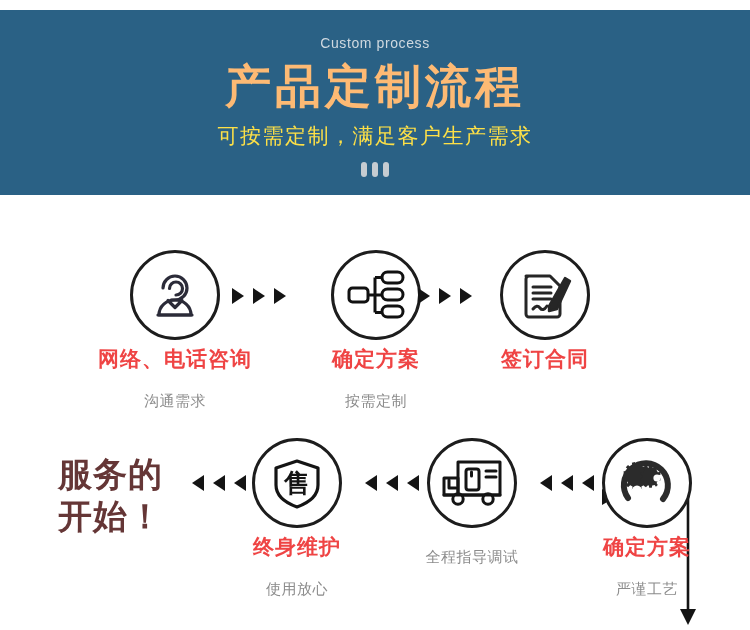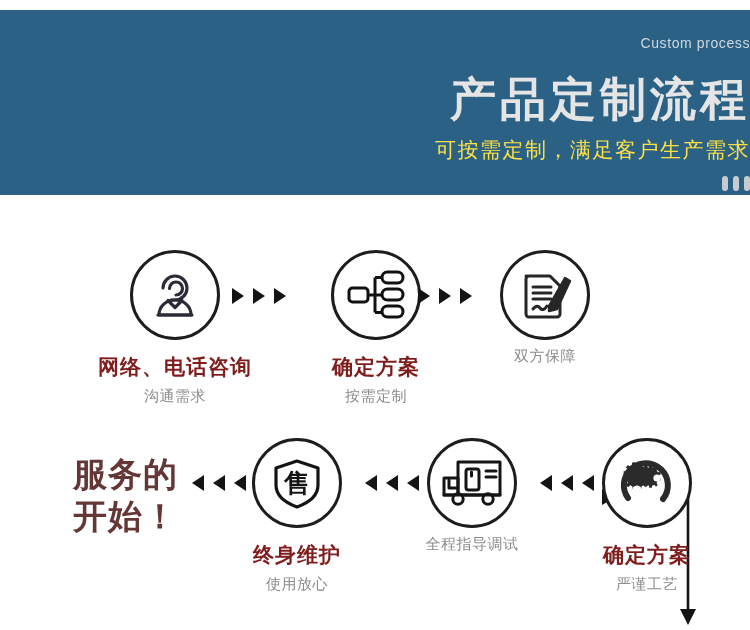--- a/index.html
+++ b/index.html
@@ -9,78 +9,78 @@
     font-family:"Liberation Sans","DejaVu Sans",sans-serif;
     overflow:hidden;
     position:relative;
   }
   #page{position:relative;width:750px;height:630px;background:#fff;}
 
   
   .banner{
     position:absolute;left:0;top:10px;width:750px;height:185px;
     background:#2a6185;
-    display:flex;flex-direction:column;align-items:flex-end;
+    display:flex;flex-direction:column;align-items:center;
     box-sizing:border-box;padding-top:24px;
   }
   .banner-eyebrow{
     color:#cfd9e0;font-size:14px;letter-spacing:.6px;
     font-family:"Liberation Sans",sans-serif;font-weight:400;
     margin:0;line-height:18px;
   }
   .banner-title{
-    color:#e5e5e5;font-weight:bold;font-size:46px;line-height:56px;
-    letter-spacing:4px;margin:20px 0 0 0;
-    font-family:Liberation Serif, serif;
+    color:#fdba74;font-weight:bold;font-size:46px;line-height:56px;
+    letter-spacing:4px;margin:6px 0 0 0;
+    font-family:Liberation Sans, sans-serif;
   }
   .banner-sub{
     color:#fde047;font-size:21px;line-height:28px;letter-spacing:1.5px;
     margin:8px 0 0 0;font-weight:400;
   }
   .dots{margin-top:12px;display:flex;gap:5px;align-items:center;}
   .dots i{display:block;width:6px;height:15px;border-radius:3px;background:#c6ccd1;}
 
   
   .flow{position:absolute;left:0;top:195px;width:750px;height:435px;}
 
   .node{position:absolute;width:160px;text-align:center;}
   .circle{
     width:90px;height:90px;border-radius:50%;
     border:3px solid #1d1d1d;margin:0 auto;
     display:flex;align-items:center;justify-content:center;
     box-sizing:border-box;background:#fff;
   }
   .circle svg{display:block;}
   .node-title{
-    margin-top:14px;font-size:21px;font-weight:bold;color:#7f1d1d;
+    margin-top:6px;font-size:21px;font-weight:bold;color:#ef4444;
     letter-spacing:1px;line-height:26px;
     font-family:"DejaVu Sans","Liberation Sans",sans-serif;
   }
   .node-sub{
-    margin-top:6px;font-size:15px;color:#8c8c8c;letter-spacing:.5px;
+    margin-top:19px;font-size:15px;color:#8c8c8c;letter-spacing:.5px;
     line-height:20px;font-weight:400;
   }
 
   
   .arrows{position:absolute;display:flex;gap:9px;align-items:center;}
   .tri{width:0;height:0;border-top:8px solid transparent;border-bottom:8px solid transparent;}
   .tri-r{border-left:12px solid #141414;}
   .tri-l{border-right:12px solid #141414;}
 
   
   .connector{position:absolute;left:596px;top:288px;}
 
   
   .start-label{
     position:absolute;left:58px;top:258px;width:135px;
     color:#653636;font-weight:bold;font-size:34px;line-height:42px;
     letter-spacing:1px;text-align:left;
     font-family:"DejaVu Sans","Liberation Sans",sans-serif;
   }
-  .start-label span{display:block;text-align:center;}
+  .start-label span{display:block;}
 </style>
 </head>
 <body>
 
 <div id="page">
 
   <div class="banner">
     <div class="banner-eyebrow">Custom process</div>
     <div class="banner-title">产品定制流程</div>
     <div class="banner-sub">可按需定制，满足客户生产需求</div>
@@ -139,21 +139,21 @@
       <div class="circle">
         <svg width="58" height="58" viewBox="0 0 58 58" fill="none" stroke="#262626" stroke-width="3" stroke-linecap="round" stroke-linejoin="round">
           <path d="M10 10 h24 l10 10 v28 a3 3 0 0 1 -3 3 H13 a3 3 0 0 1 -3 -3 V13 a3 3 0 0 1 3 -3 z"></path>
           <line x1="17" y1="21" x2="35" y2="21"></line>
           <line x1="17" y1="27" x2="35" y2="27"></line>
           <line x1="17" y1="33" x2="35" y2="33"></line>
           <path d="M17 43 q4 -5 7 -1 t7 -2"></path>
           <path d="M33 40 L49 12 l5 3 L41 43 l-8 2 z" fill="#262626" stroke="#262626" stroke-width="2.4"></path>
         </svg>
       </div>
-      <div class="node-sub">双方保障</div>
+      <div class="node-title">签订合同</div>
     </div>
 
     <div class="connector">
       <svg width="100" height="150" viewBox="0 0 100 150" fill="none">
         <path d="M20 14 H92 V126" stroke="#141414" stroke-width="2.6" fill="none"></path>
         <polygon points="6,6 20,14 6,22" fill="#141414"></polygon>
         <polygon points="84,126 100,126 92,142" fill="#141414"></polygon>
       </svg>
     </div>
 

